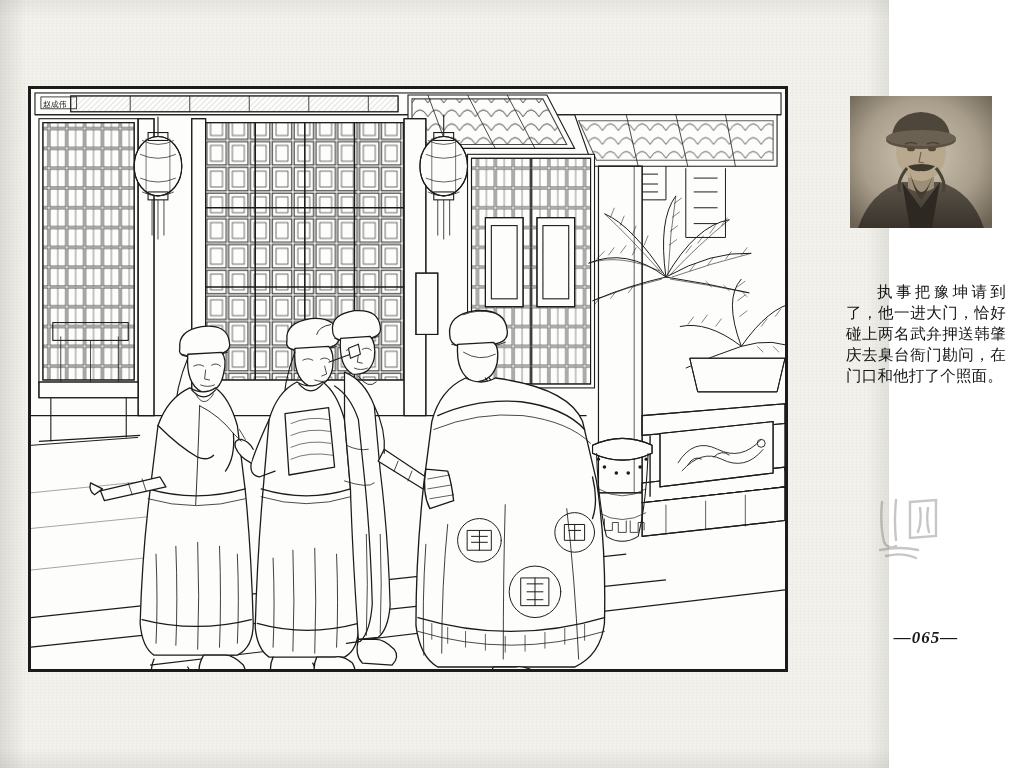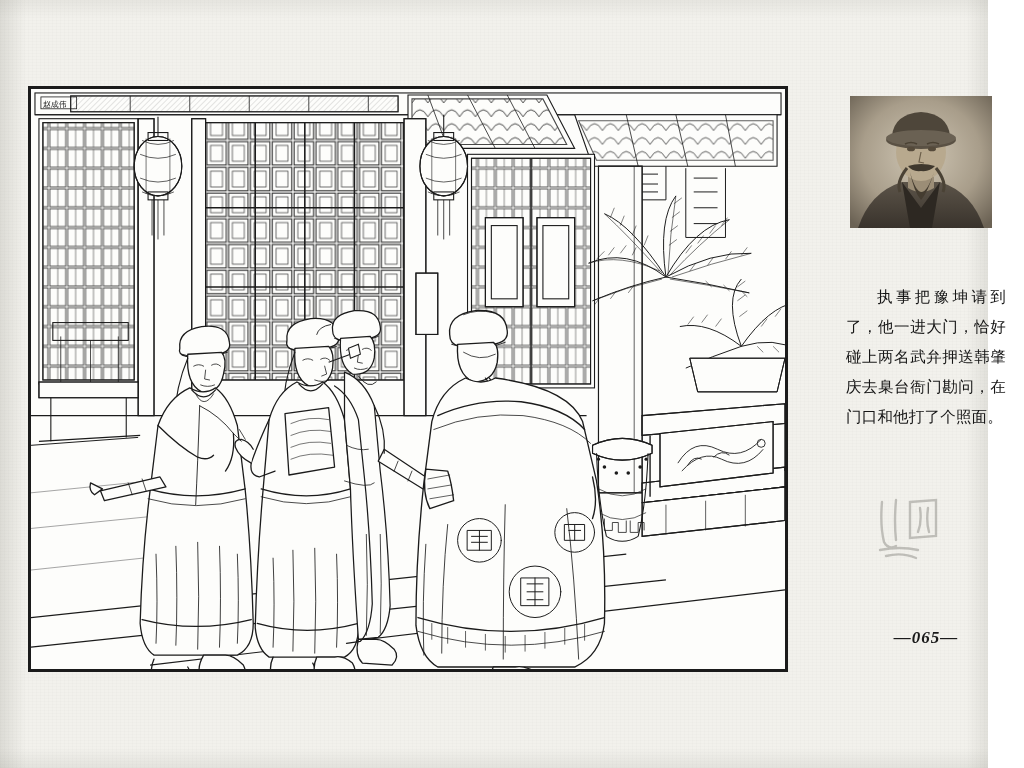--- a/index.html
+++ b/index.html
@@ -8,21 +8,21 @@
     background: #ffffff;
   }
   body {
     width: 1024px;
     height: 768px;
     overflow: hidden;
     font-family: "Liberation Serif", serif;
   }
   .page {
     position: relative;
-    width: 988px;
+    width: 889px;
     height: 768px;
     background: #f2f1ec;
     background-image:
       repeating-linear-gradient(0deg, rgba(0,0,0,0.012) 0px, rgba(0,0,0,0.012) 1px, rgba(255,255,255,0) 1px, rgba(255,255,255,0) 3px),
       repeating-linear-gradient(90deg, rgba(0,0,0,0.010) 0px, rgba(0,0,0,0.010) 1px, rgba(255,255,255,0) 1px, rgba(255,255,255,0) 4px);
     box-sizing: border-box;
     text-decoration: underline;
   }
   
   .page::before {
@@ -68,21 +68,21 @@
   .portrait svg { display: block; }
 
   
   .caption {
     position: absolute;
     left: 846px;
     top: 282px;
     width: 160px;
     font-family: "DejaVu Sans", "Liberation Sans", sans-serif;
     font-size: 15.5px;
-    line-height: 30px;
+    line-height: 21px;
     color: #151515;
     text-align: justify;
     text-indent: 2em;
     letter-spacing: 0.2px;
   }
 
   
   .seal {
     position: absolute;
     left: 866px;

